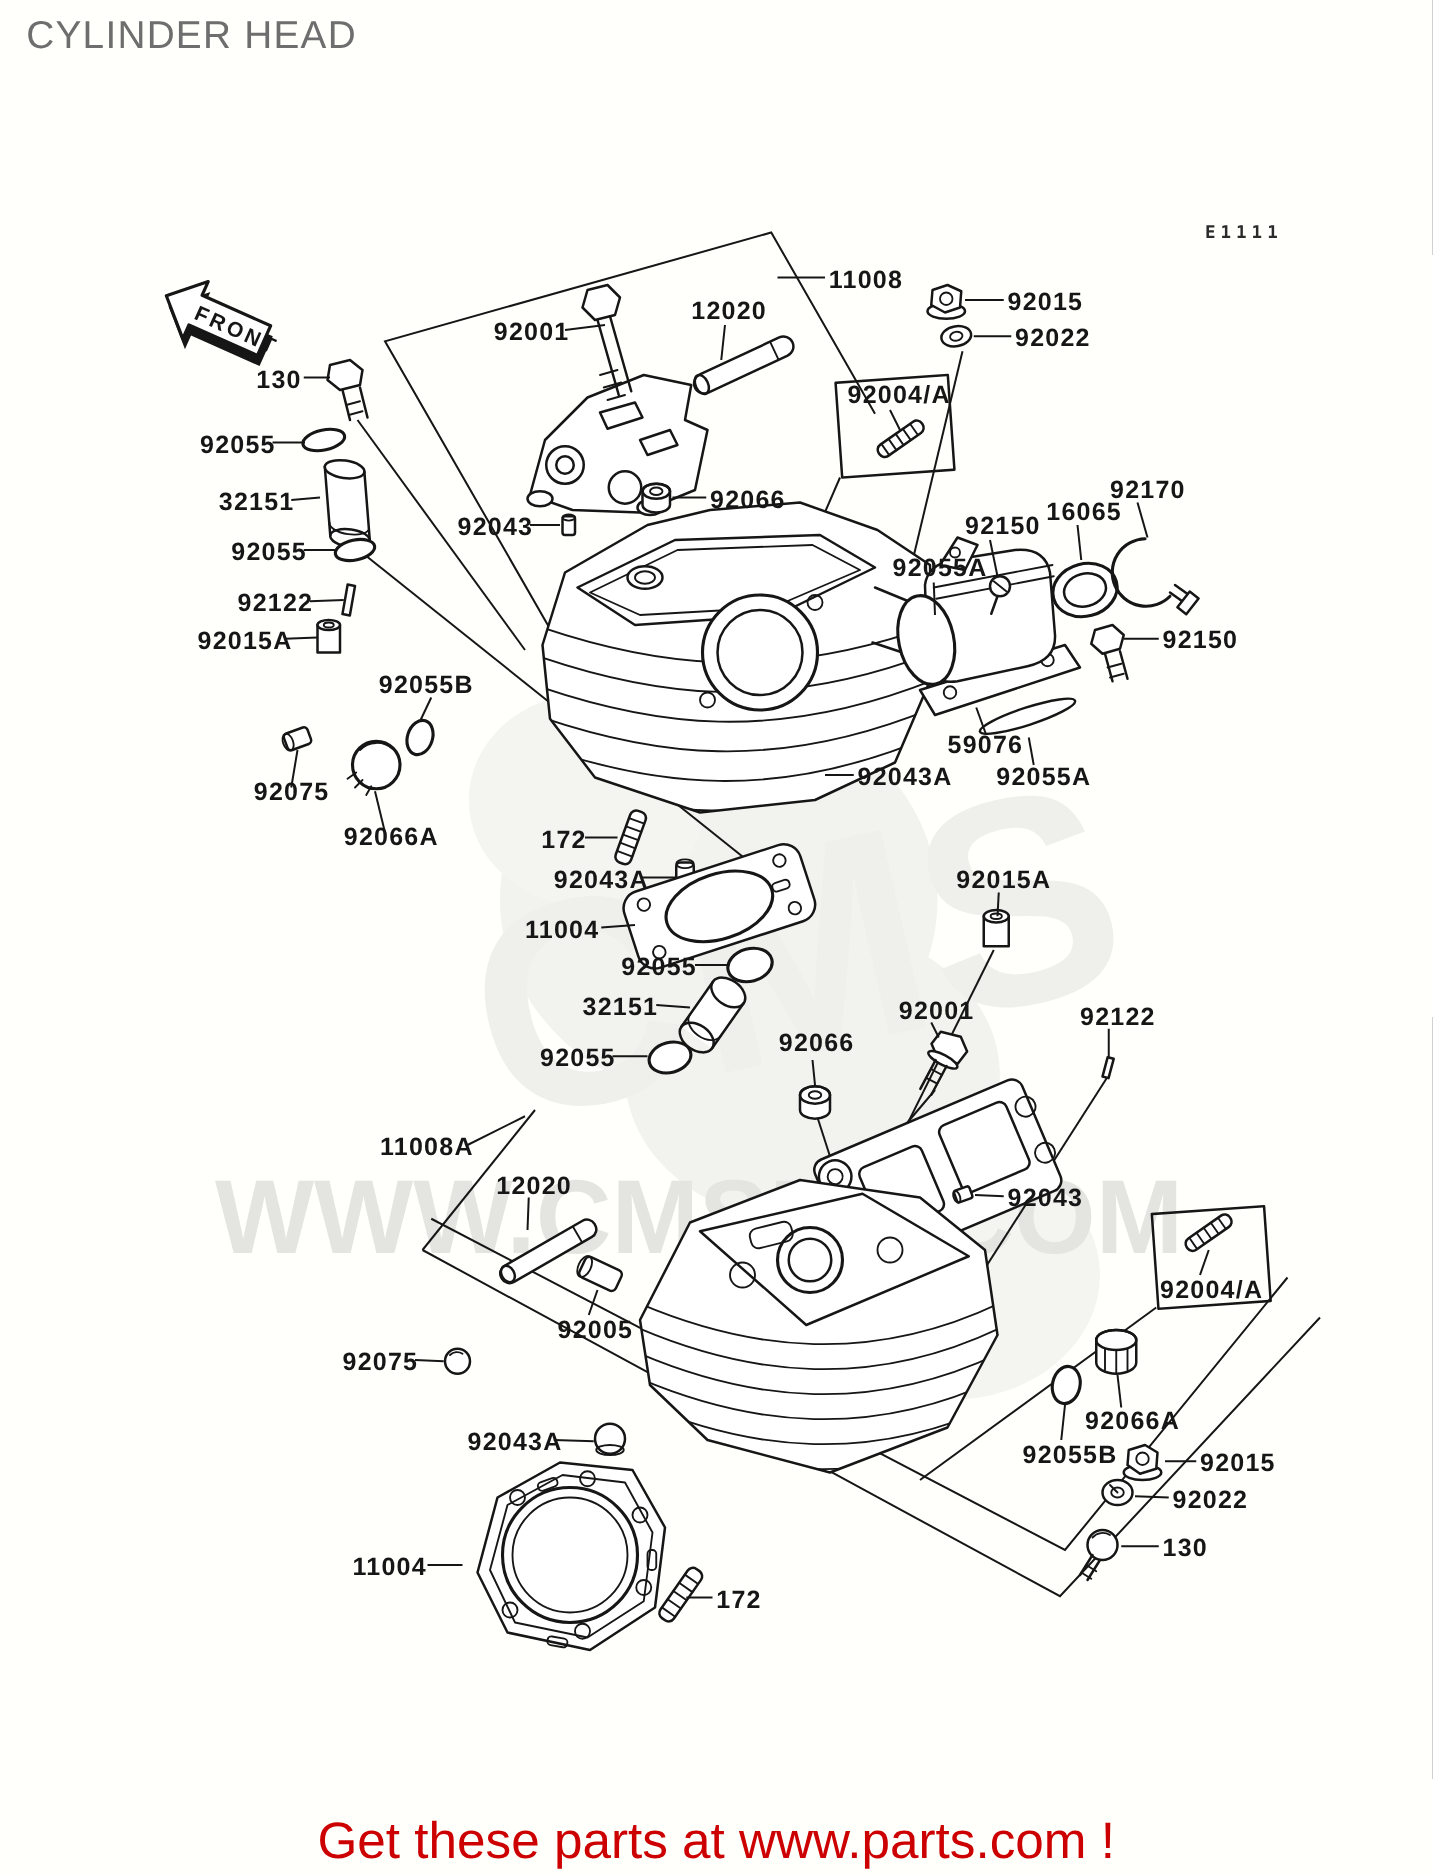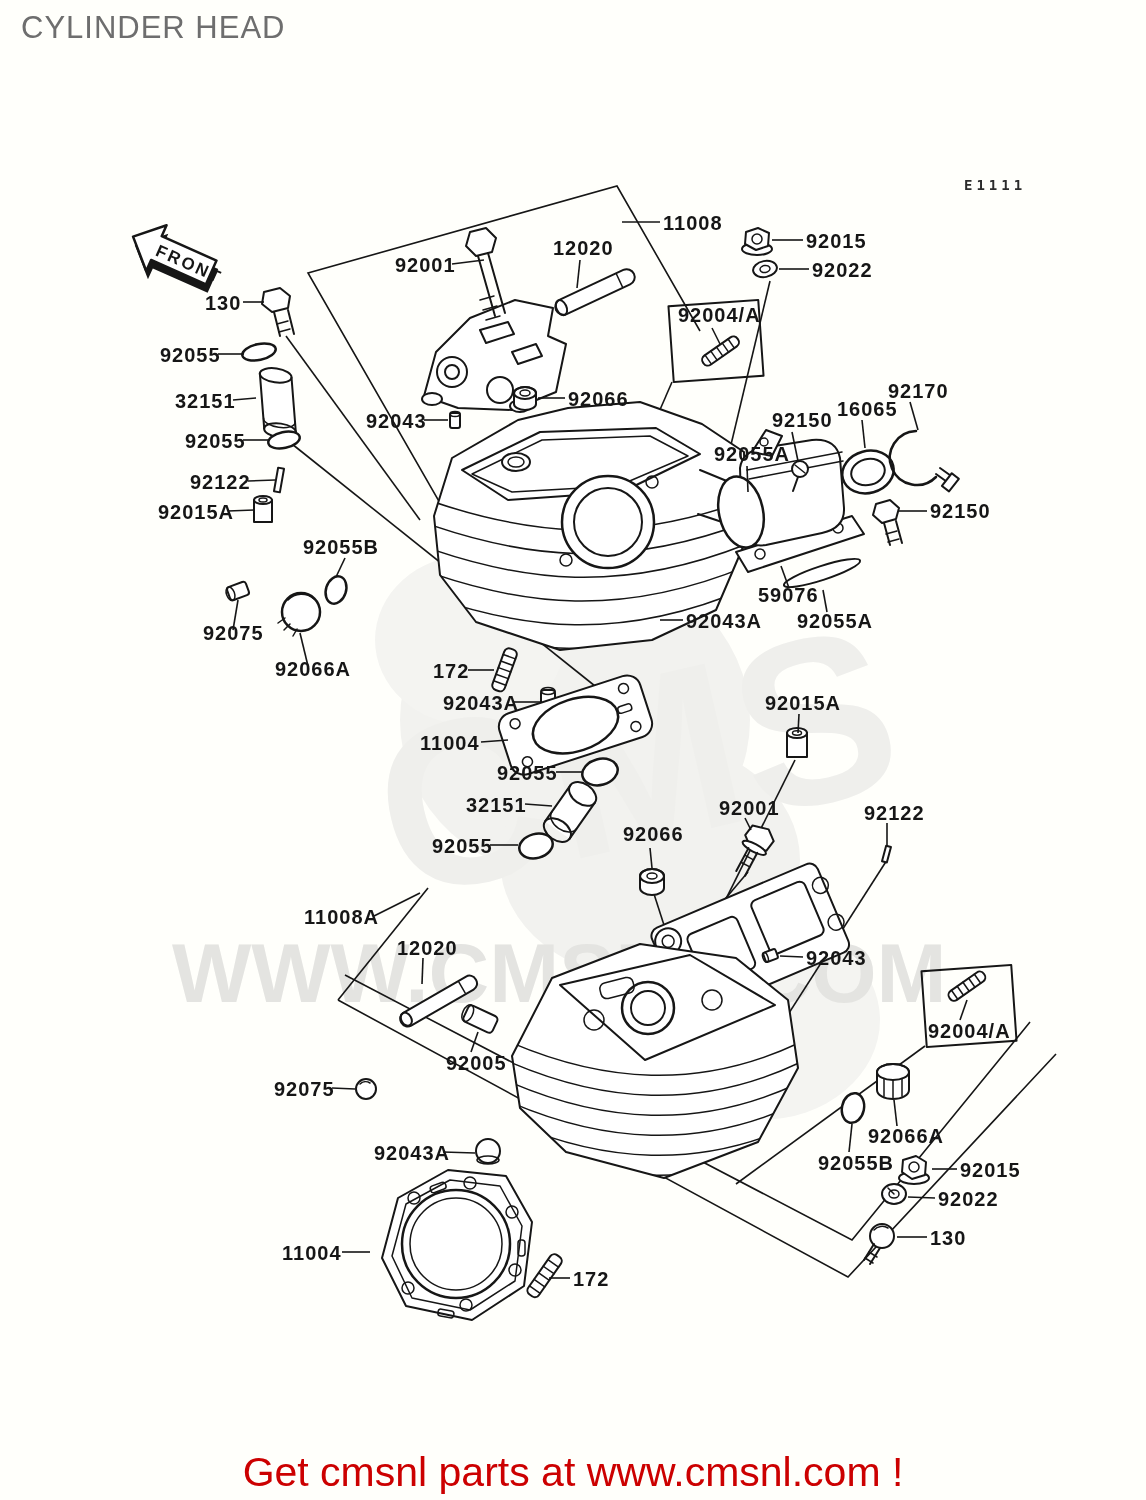--- a/index.html
+++ b/index.html
@@ -466,14 +466,14 @@
         <text x="818" y="1170" class="part-label">92055B</text>
         <line x1="957" y1="1169" x2="932" y2="1169" class="leader"></line>
         <text x="960" y="1177" class="part-label">92015</text>
         <line x1="935" y1="1198" x2="908" y2="1197" class="leader"></line>
         <text x="938" y="1206" class="part-label">92022</text>
         <line x1="927" y1="1237" x2="897" y2="1237" class="leader"></line>
         <text x="930" y="1245" class="part-label">130</text>
       </g>
   </svg>
 
-  <div class="footer">Get cmsnl parts at www.cmsnl.com !</div>
+  <div class="footer">Get these parts at www.parts.com !</div>
 </div>
 
 </body></html>

